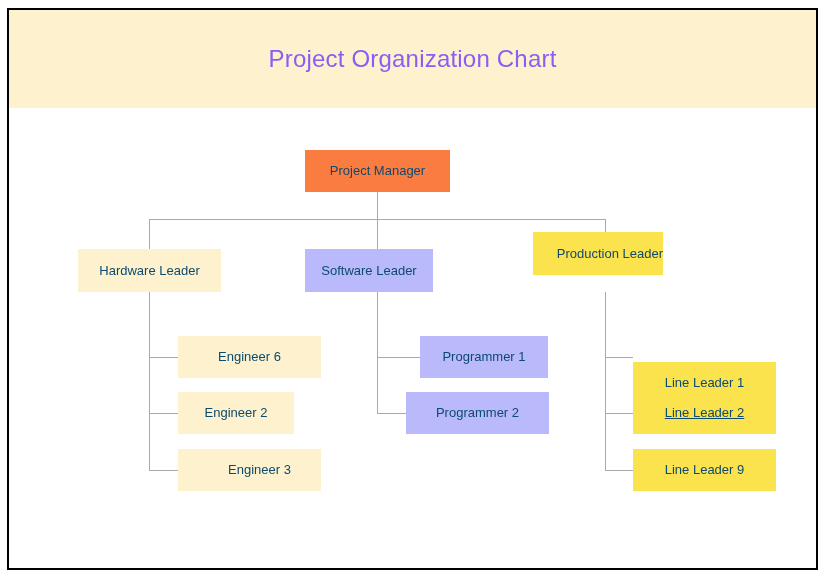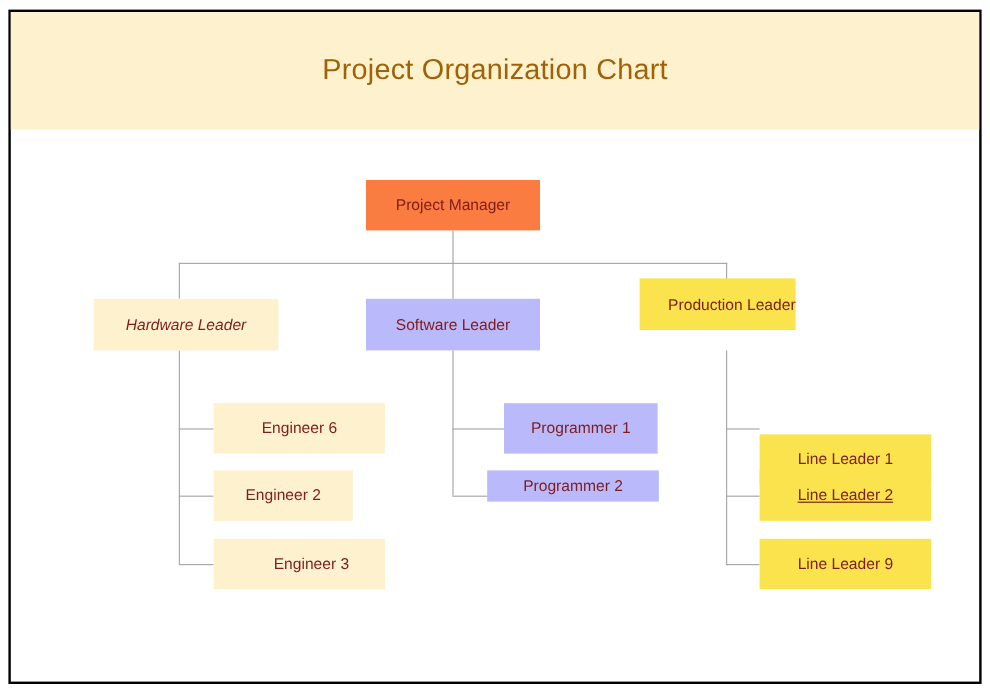--- a/index.html
+++ b/index.html
@@ -31,32 +31,32 @@
     top: 10px;
     width: 807px;
     height: 98px;
     background: #fdf2cd;
     display: flex;
     align-items: center;
     justify-content: center;
   }
   .title-text {
     font-size: 24px;
-    color: #a16207;
+    color: #8b5cf6;
     letter-spacing: 0.2px;
     font-weight: normal;
   }
   .node {
     position: absolute;
     box-sizing: border-box;
     display: flex;
     align-items: center;
     justify-content: center;
     font-size: 13px;
-    color: #7f1d1d;
+    color: #0c4a6e;
     text-align: center;
     line-height: 1.2;
   }
   .connector {
     position: absolute;
     background: #a9a9a9;
   }
   .conn-h { height: 1px; }
   .conn-v { width: 1px; }
 </style>
@@ -88,46 +88,46 @@
 
   <div class="connector conn-v" style="left:605px; top:292px; height:178px;"></div>
   <div class="connector conn-h" style="left:605px; top:357px; width:28px;"></div>
   <div class="connector conn-h" style="left:605px; top:413px; width:28px;"></div>
   <div class="connector conn-h" style="left:605px; top:470px; width:28px;"></div>
 
   <div class="node" style="left:305px; top:150px; width:145px; height:42px; background:#fb7c41;">
     <span>Project Manager</span>
   </div>
 
-  <div class="node" style="left:78px; top:249px; width:154px; height:43px; background:#fdf2cd;font-style:italic;">
+  <div class="node" style="left:78px; top:249px; width:143px; height:43px; background:#fdf2cd;">
     <span>Hardware Leader</span>
   </div>
 
-  <div class="node" style="left:305px; top:249px; width:145px; height:43px; background:#b9b9fb;">
+  <div class="node" style="left:305px; top:249px; width:128px; height:43px; background:#b9b9fb;">
     <span>Software Leader</span>
   </div>
 
   <div class="node" style="left:533px; top:232px; width:130px; height:43px; background:#fbe34d;justify-content:flex-end;">
     <span>Production Leader</span>
   </div>
 
   <div class="node" style="left:178px; top:336px; width:143px; height:42px; background:#fdf2cd;">
     <span>Engineer 6</span>
   </div>
   <div class="node" style="left:178px; top:392px; width:116px; height:42px; background:#fdf2cd;">
     <span>Engineer 2</span>
   </div>
   <div class="node" style="left:178px; top:449px; width:143px; height:42px; background:#fdf2cd;padding-left:20px;">
     <span>Engineer 3</span>
   </div>
 
   <div class="node" style="left:420px; top:336px; width:128px; height:42px; background:#b9b9fb;">
     <span>Programmer 1</span>
   </div>
-  <div class="node" style="left:406px; top:392px; width:143px; height:26px; background:#b9b9fb;">
+  <div class="node" style="left:406px; top:392px; width:143px; height:42px; background:#b9b9fb;">
     <span>Programmer 2</span>
   </div>
 
   <div class="node" style="left:633px; top:336px; width:143px; height:42px; background:#fbe34d;margin-top:26px;">
     <span>Line Leader 1</span>
   </div>
   <div class="node" style="left:633px; top:392px; width:143px; height:42px; background:#fbe34d;text-decoration:underline;">
     <span>Line Leader 2</span>
   </div>
   <div class="node" style="left:633px; top:449px; width:143px; height:42px; background:#fbe34d;">

